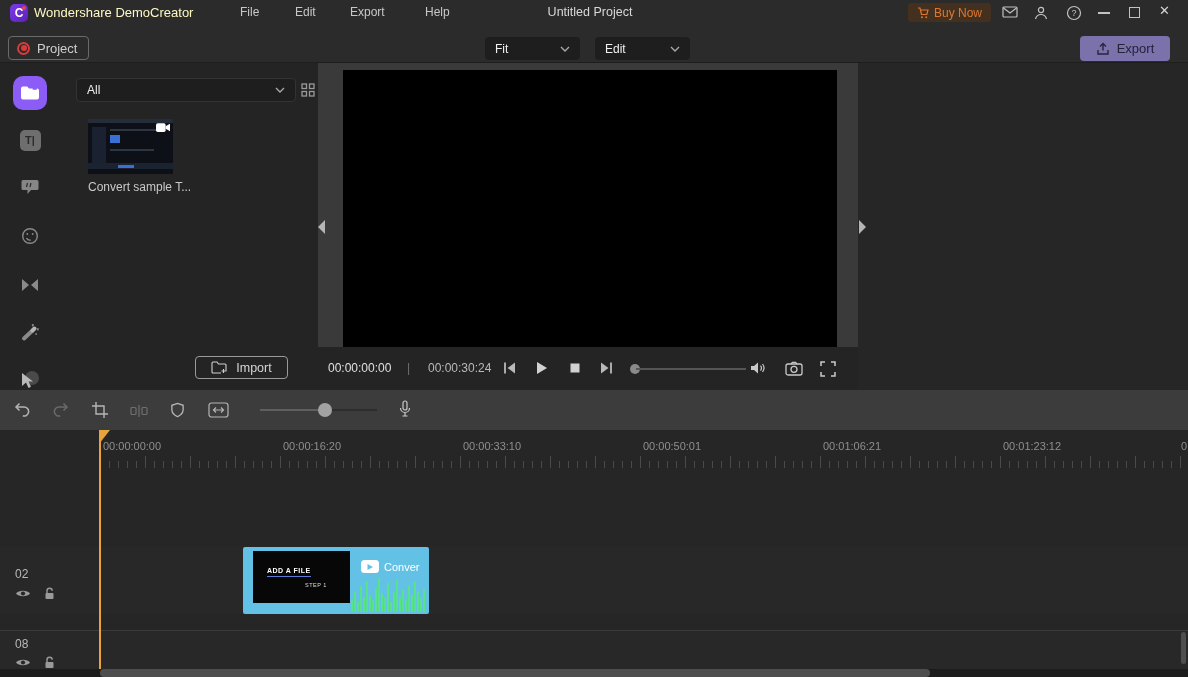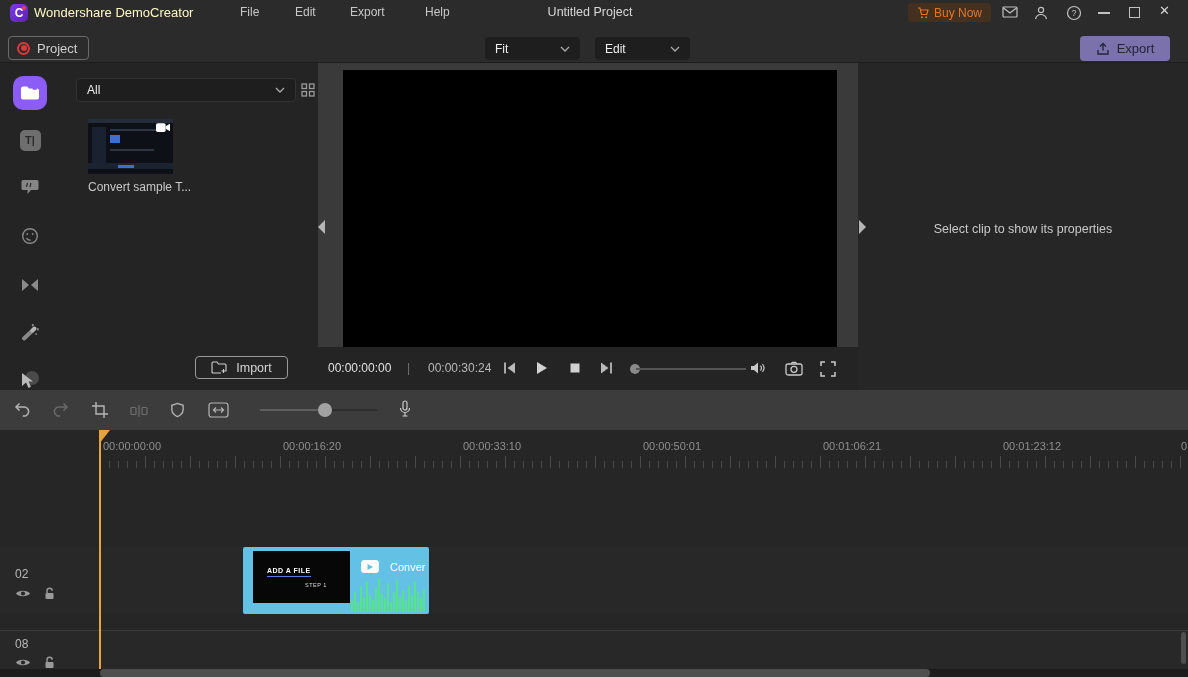--- a/index.html
+++ b/index.html
@@ -111,21 +111,21 @@
   #playhead{position:absolute;left:99px;top:0;width:2px;height:239px;background:var(--playhead);z-index:5;}
   #playhead-flag{position:absolute;left:99px;top:0;z-index:5;}
 
   #clip{position:absolute;left:243px;top:117px;width:186px;height:67px;background:var(--clip);
     border-radius:2px;z-index:2;}
   #clip-thumb{position:absolute;left:10px;top:4px;width:97px;height:52px;background:#070707;
     overflow:hidden;}
   #clip-thumb .t1{position:absolute;left:14px;top:16px;font-size:7px;font-weight:bold;color:#fff;
     letter-spacing:.5px;border-bottom:1.5px solid #5a7bd8;padding-bottom:2px;}
   #clip-thumb .t2{position:absolute;left:52px;top:31px;font-size:5.5px;color:#ddd;letter-spacing:.5px;}
-  #clip-label{position:absolute;left:118px;top:13px;display:flex;align-items:center;gap:11px;
+  #clip-label{position:absolute;left:118px;top:13px;display:flex;align-items:center;gap:5px;
     color:#fff;font-size:11px;}
   #yt-badge{width:18px;height:13px;background:#fff;border-radius:3.5px;display:flex;
     align-items:center;justify-content:center;}
   #clip-wave{position:absolute;left:108px;bottom:2px;width:76px;height:36px;display:flex;
     align-items:flex-end;gap:1px;}
   #clip-wave i{width:2px;background:var(--wave);border-radius:1px 1px 0 0;}
 
   #hscroll{position:absolute;left:0;top:239px;width:1188px;height:8px;background:#1c1c1c;}
   #hscroll-thumb{position:absolute;left:100px;top:0;width:830px;height:8px;background:#4e4e4e;border-radius:4px;}
   #vscroll-thumb{position:absolute;left:1181px;top:202px;width:5px;height:32px;background:#4e4e4e;border-radius:3px;}
@@ -356,21 +356,20 @@
       <span class="pv-btn" style="left:502px;width:16px">
           <svg width="16" height="16" viewBox="0 0 16 16" stroke="#c9c9c9" fill="none" stroke-width="1.5">
             <path d="M1 5V1h4M11 1h4v4M15 11v4h-4M5 15H1v-4"></path>
           </svg>
         </span>
     </div>
   </div>
 
   <div id="props">
     <span id="chev-props"></span>
-    <div id="props-msg">Select clip to show its properties</div>
   </div>
 </div>
 
 <div id="tl-toolbar">
   <span class="tlb" style="left:14px">
       <svg width="17" height="15" viewBox="0 0 17 15" fill="none" stroke="#b5b5b5" stroke-width="1.5">
         <path d="M5.5 1.5L2 5l3.5 3.5"></path>
         <path d="M2 5h8a4.5 4.5 0 1 1-1.2 8.8"></path>
       </svg>
     </span>

